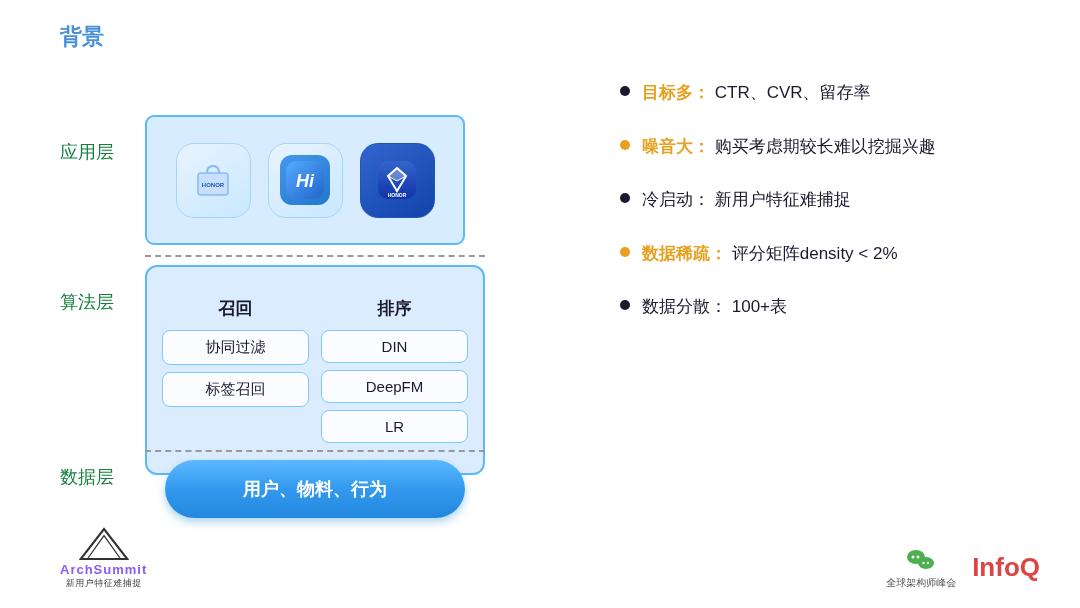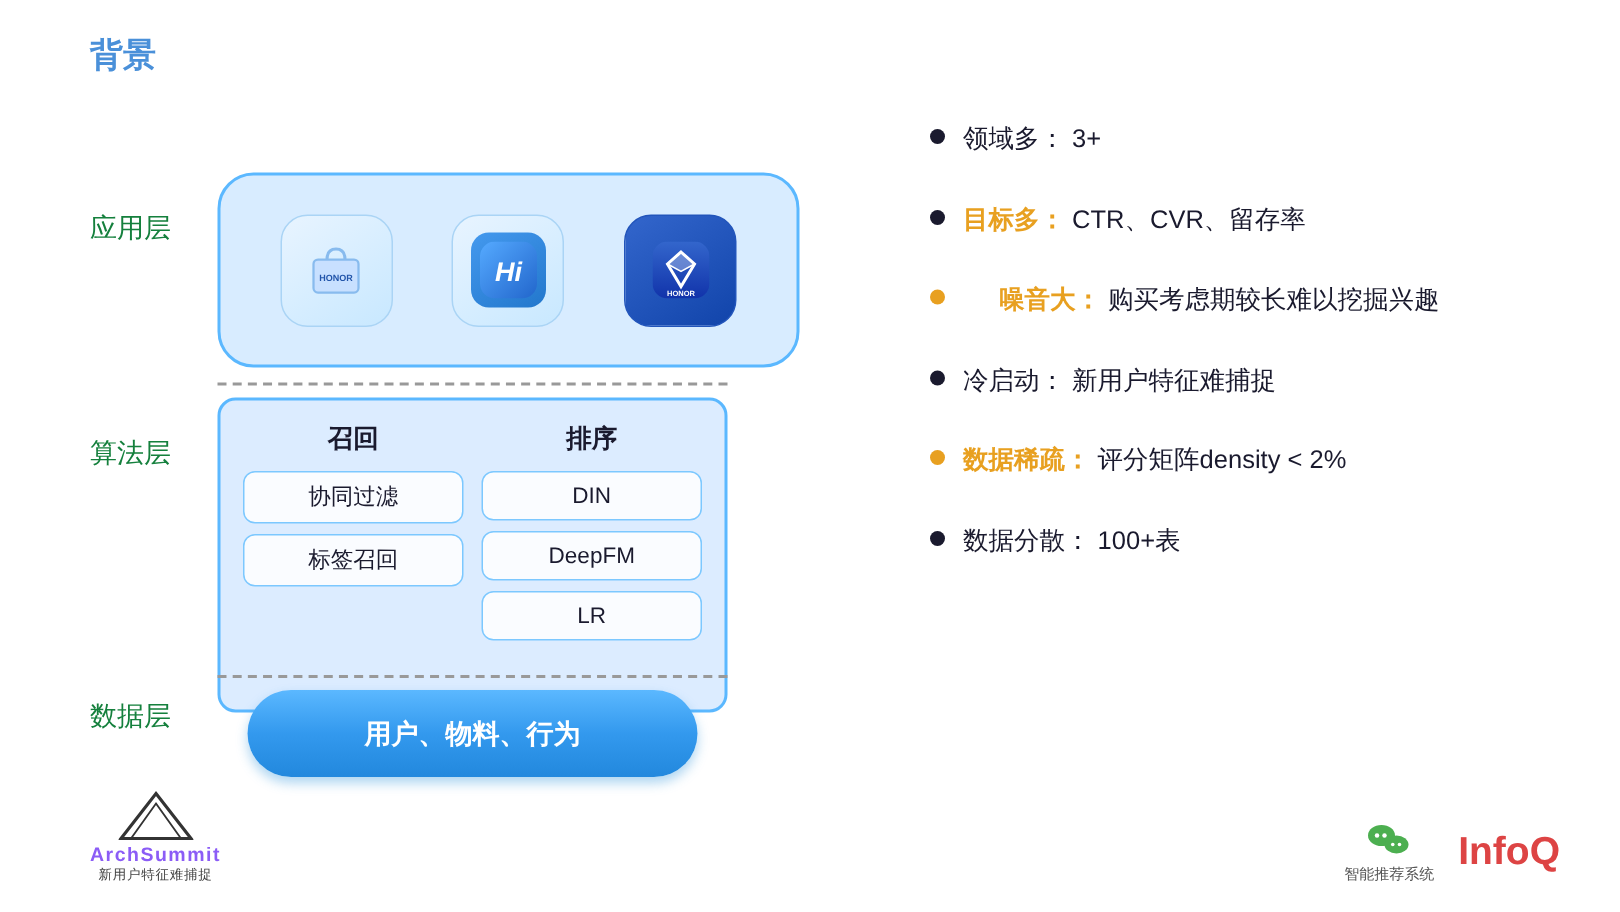--- a/index.html
+++ b/index.html
@@ -49,25 +49,25 @@
     }
     .layer-app { top: 80px; left: 0; }
     .layer-algo { top: 230px; left: 0; }
     .layer-data { top: 405px; left: 0; }
 
     
     .app-layer-box {
       position: absolute;
       top: 55px;
       left: 85px;
-      width: 388px;
+      width: 320px;
       height: 130px;
       background: rgba(100, 180, 255, 0.25);
       border: 2.5px solid #5BB8FF;
-      border-radius: 24px;
+      border-radius: 9px;
       display: flex;
       align-items: center;
       justify-content: space-around;
       padding: 10px 20px;
     }
 
     
     .app-icon {
       width: 75px;
       height: 75px;
@@ -119,21 +119,21 @@
       display: flex;
       flex-direction: column;
       align-items: center;
     }
 
     .algo-column-title {
       font-size: 17px;
       font-weight: bold;
       color: #1a1a2e;
       margin-bottom: 10px;
-      margin-top: 4px;
+      margin-top: 20px;
     }
 
     .algo-item {
       background: rgba(255,255,255,0.85);
       border: 1.5px solid #7CC8FF;
       border-radius: 8px;
       width: 100%;
       text-align: center;
       padding: 7px 0;
       font-size: 15px;
@@ -353,37 +353,30 @@
     <div class="dashed-line-2"></div>
 
     <div class="data-layer-box">
       <div class="data-cylinder">用户、物料、行为</div>
     </div>
 
   </div>
 
   <div class="right-panel">
 
-    <div class="bullet-item">
-      <div class="bullet-dot"></div>
-      <div>
-        <span>领域多：</span>
-        <span>3+</span>
-      </div>
-    </div>
 
     <div class="bullet-item">
       <div class="bullet-dot"></div>
       <div>
         <span class="highlight-orange">目标多：</span>
         <span>CTR、CVR、留存率</span>
       </div>
     </div>
 
-    <div class="bullet-item" style="margin-top: 10px; gap: 24px;">
+    <div class="bullet-item" style="margin-top: 10px;">
       <div class="bullet-dot orange"></div>
       <div>
         <span class="highlight-orange">噪音大：</span>
         <span>购买考虑期较长难以挖掘兴趣</span>
       </div>
     </div>
 
     <div class="bullet-item">
       <div class="bullet-dot"></div>
       <div>
@@ -425,20 +418,20 @@
   <div class="bottom-right">
     <div style="display:flex;flex-direction:column;align-items:center;margin-right:6px;">
       <svg width="32" height="32" viewBox="0 0 32 32">
         <ellipse cx="11" cy="13" rx="9" ry="7" fill="#4CAF50"></ellipse>
         <circle cx="8" cy="13" r="1.5" fill="white"></circle>
         <circle cx="13" cy="13" r="1.5" fill="white"></circle>
         <ellipse cx="21" cy="19" rx="8" ry="6" fill="#4CAF50"></ellipse>
         <circle cx="18.5" cy="19" r="1.2" fill="white"></circle>
         <circle cx="23" cy="19" r="1.2" fill="white"></circle>
       </svg>
-      <span style="font-size:10px;color:#555;">智能推荐系统</span>
+      <span style="font-size:10px;color:#555;">全球架构师峰会</span>
     </div>
     <div class="infoq-brand">
       <span style="font-size:26px;font-weight:900;color:#d44;">InfoQ</span>
     </div>
   </div>
 
 </div>
 
 </body></html>

